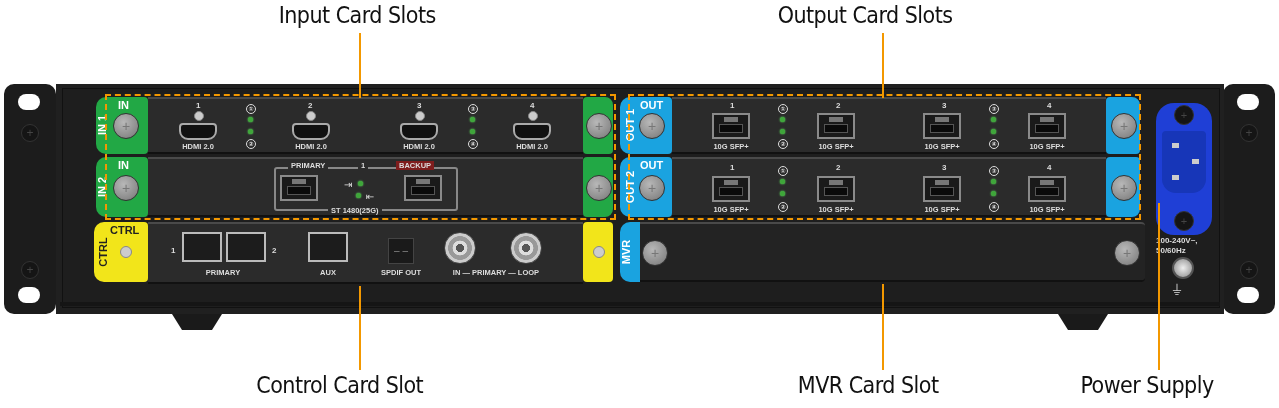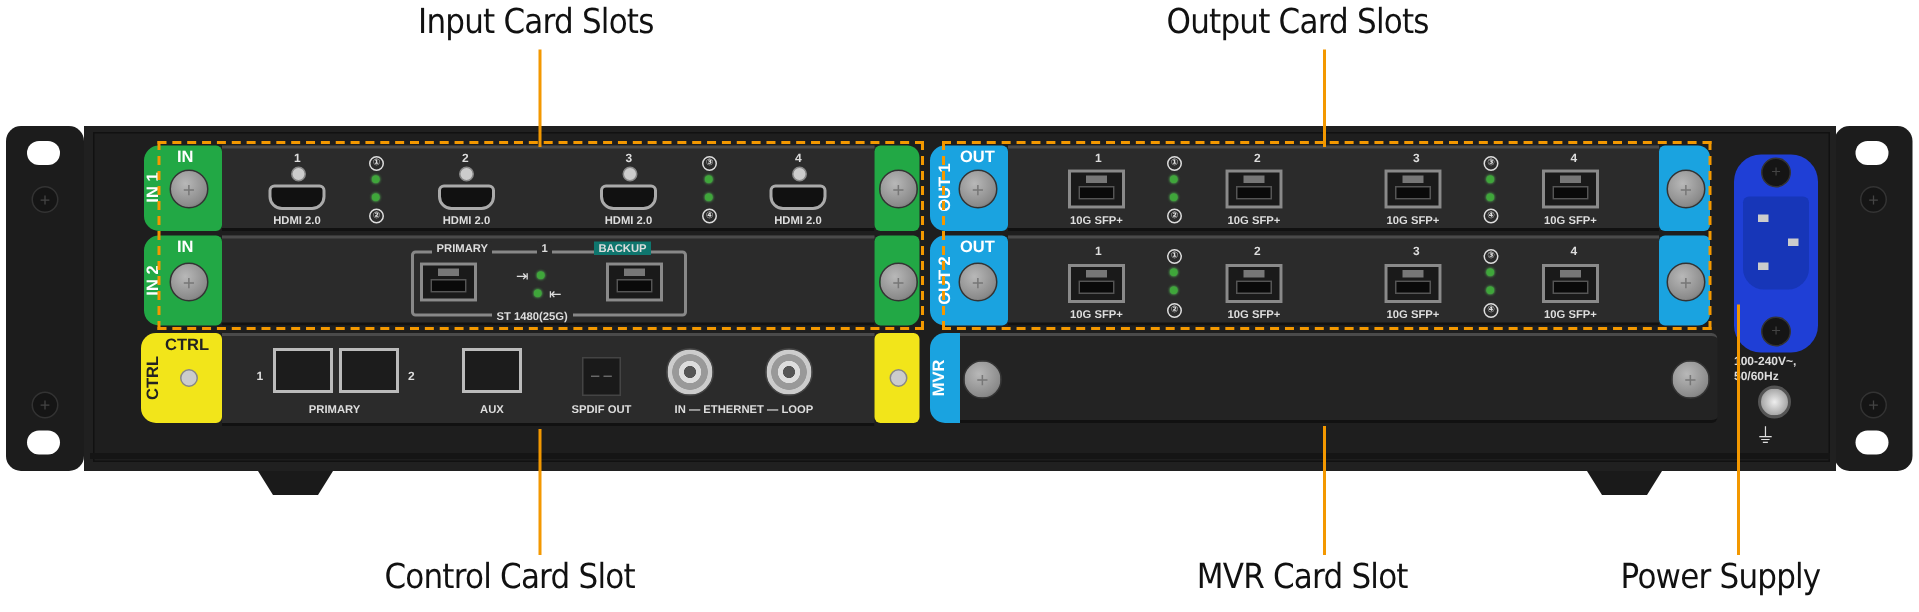--- a/index.html
+++ b/index.html
@@ -103,21 +103,21 @@
 
 <div class="tab" style="left:96px;top:157px;width:52px;height:60px;background:#22a845;border-radius:10px 4px 4px 10px;">
   <div class="side-label" style="left:-4px;top:24px;">IN 2</div>
   <div class="tab-label" style="left:22px;top:2px;">IN</div>
   <div class="thumb" style="left:17px;top:18px;">+</div>
 </div>
 <div class="card" style="left:148px;top:157px;width:435px;height:60px;">
   <div class="abs" style="left:126px;top:8px;width:184px;height:44px;border:2px solid #888;border-radius:3px;box-sizing:border-box;"></div>
   <div class="plbl" style="left:140px;top:2px;background:#2b2b2b;padding:0 3px;">PRIMARY</div>
   <div class="plbl" style="left:210px;top:2px;background:#2b2b2b;padding:0 3px;">1</div>
-  <div class="plbl" style="left:248px;top:2px;background:#0f766e;padding:0 3px;">BACKUP</div>
+  <div class="plbl" style="left:248px;top:2px;background:#7f1d1d;padding:0 3px;">BACKUP</div>
   <div class="port-sfp" style="left:132px;top:16px;"></div>
   <div class="port-sfp" style="left:256px;top:16px;"></div>
   <div class="abs" style="left:196px;top:20px;color:#ddd;font-size:10px;">⇥</div>
   <div class="led" style="left:210px;top:22px;"></div>
   <div class="led" style="left:208px;top:34px;"></div>
   <div class="abs" style="left:218px;top:32px;color:#ddd;font-size:10px;">⇤</div>
   <div class="plbl" style="left:180px;top:47px;background:#2b2b2b;padding:0 3px;">ST 1480(25G)</div>
 </div>
 <div class="tab" style="left:583px;top:157px;width:30px;height:60px;background:#22a845;border-radius:4px 4px 8px 4px;">
   <div class="thumb" style="left:3px;top:18px;">+</div>
@@ -138,21 +138,21 @@
   <div class="plbl" style="left:40px;top:44px;width:70px;">PRIMARY</div>
 
   <div class="port-rj" style="left:160px;top:8px;width:40px;height:30px;"></div>
   <div class="plbl" style="left:160px;top:44px;width:40px;">AUX</div>
 
   <div class="abs" style="left:240px;top:14px;width:24px;height:24px;background:#1a1a1a;border:1px solid #444;color:#888;font-size:10px;text-align:center;line-height:24px;">– –</div>
   <div class="plbl" style="left:228px;top:44px;width:50px;">SPDIF OUT</div>
 
   <div class="bnc" style="left:296px;top:8px;"></div>
   <div class="bnc" style="left:362px;top:8px;"></div>
-  <div class="plbl" style="left:300px;top:44px;width:96px;">IN — ETHERNET — LOOP</div>
+  <div class="plbl" style="left:300px;top:44px;width:96px;">IN — PRIMARY — LOOP</div>
 </div>
 <div class="tab" style="left:583px;top:222px;width:30px;height:60px;background:#f2e51a;border-radius:4px;">
   <div class="mini-screw" style="left:10px;top:24px;width:10px;height:10px;"></div>
 </div>
 
 <div class="tab" style="left:620px;top:97px;width:52px;height:57px;background:#1aa3e0;border-radius:10px 4px 4px 10px;">
   <div class="side-label" style="left:-6px;top:22px;">OUT 1</div>
   <div class="tab-label" style="left:20px;top:2px;">OUT</div>
   <div class="thumb" style="left:19px;top:16px;">+</div>
 </div>

